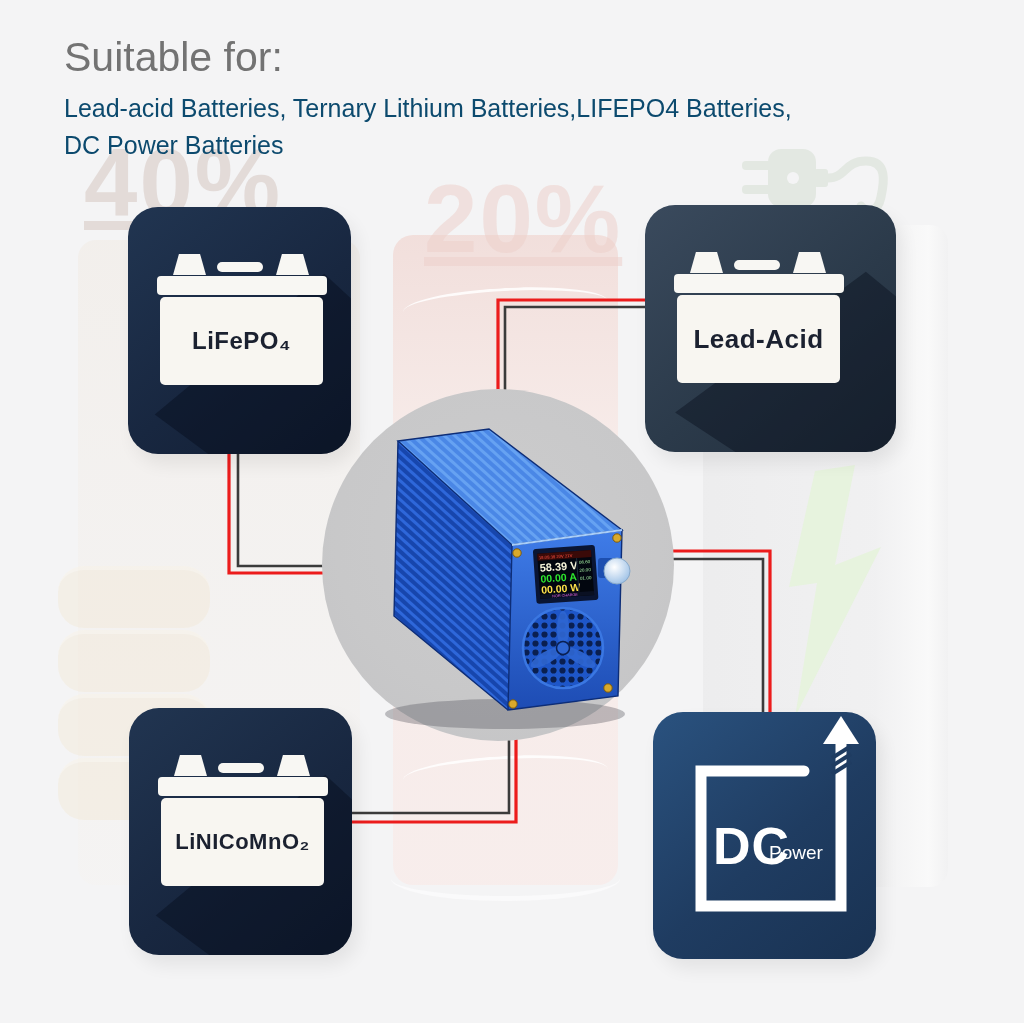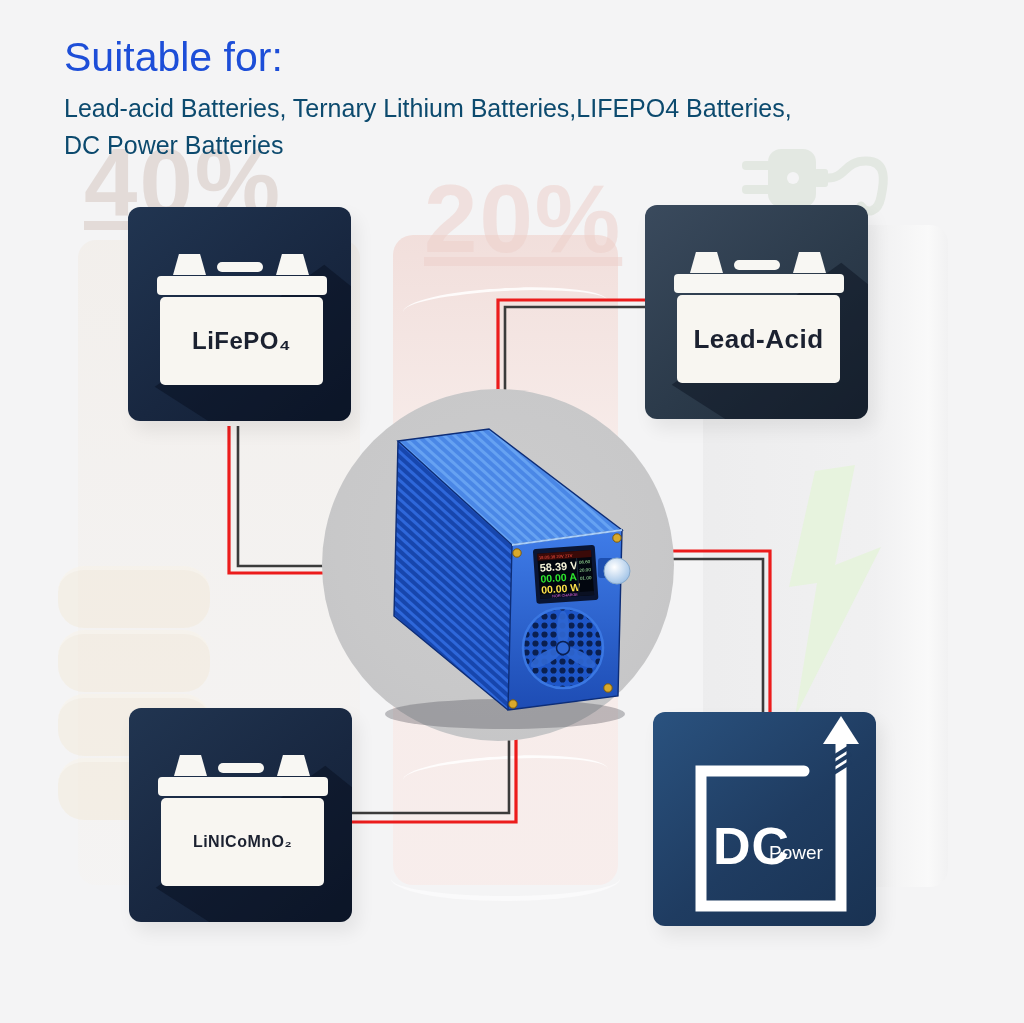--- a/index.html
+++ b/index.html
@@ -21,43 +21,43 @@
   .pct40{left:84px;top:128px;color:rgba(206,188,181,.45);}
   .pct20{left:424px;top:128px;color:rgba(236,208,203,.55);margin-top:36px;}
   .coin{left:0;width:152px;height:58px;border-radius:26px;background:#f2e9d7;border-top:4px solid #f9f3e6;}
   .coins{left:58px;top:566px;width:160px;height:262px;opacity:.45;}
 
   
   .circle{left:322px;top:389px;width:352px;height:352px;border-radius:50%;
     background:radial-gradient(circle at 50% 42%,#cccccd 0%,#c8c8c9 60%,#c3c3c5 100%);}
 
   
-  .tile{width:223px;height:214px;border-radius:12px;overflow:hidden;box-shadow:6px 10px 18px rgba(0,0,0,.07);}
+  .tile{width:223px;height:247px;border-radius:30px;overflow:hidden;box-shadow:6px 10px 18px rgba(0,0,0,.07);}
   .tile-navy{background:linear-gradient(140deg,#213551 0%,#182740 55%,#121e33 100%);}
-  .tile-slate{background:linear-gradient(140deg,#3a4a5d 0%,#2b3a4a 55%,#222e3c 100%);}
+  .tile-slate{background:linear-gradient(140deg,#3a4a5d 0%,#2b3a4a 55%,#222e3c 100%);padding-left:28px;}
   .tile-dc{background:linear-gradient(140deg,#2a527f 0%,#1f3c61 55%,#193252 100%);text-align:center;}
   #tile-lifepo4{left:128px;top:207px;}
   #tile-leadacid{left:645px;top:205px;}
   #tile-nmc{left:129px;top:708px;}
   #tile-dc{left:653px;top:712px;}
   .cast{position:absolute;inset:0;background:rgba(3,8,20,.38);
     clip-path:polygon(88% 27%,100% 37%,100% 100%,36% 100%,12% 84%);}
   .term{position:absolute;top:47px;width:33px;height:21px;background:#f8f7f3;
     clip-path:polygon(18% 0,82% 0,100% 100%,0 100%);}
   .term-left{left:45px;} .term-right{left:148px;}
   .bat-bar{position:absolute;left:89px;top:55px;width:46px;height:10px;background:#f8f7f3;border-radius:5px;}
   .bat-lid{position:absolute;left:29px;top:69px;width:170px;height:19px;background:#f8f7f3;border-radius:4px;}
   .bat-body{position:absolute;left:32px;top:90px;width:163px;height:88px;background:#f8f6f1;
     border-radius:5px;display:flex;align-items:center;justify-content:center;}
   .bat-label{font-weight:bold;font-size:24px;color:#1b2130;letter-spacing:.5px;}
-  .bat-label.small{font-size:16px;}
+  .bat-label.small{font-size:22px;}
   .bat-label.big{font-size:26px;}
 
   
-  .title{left:64px;top:34px;font-size:41px;color:#1d4ed8;}
+  .title{left:64px;top:34px;font-size:41px;color:#737373;}
   .subtitle{left:64px;top:90px;font-size:25px;color:#0c4a6e;line-height:37px;}
 
   svg text{font-family:"Liberation Sans","DejaVu Sans",sans-serif;}
 </style>
 </head>
 <body>
 
 <div class="stage">
 
   <div class="abs cyl-left"></div>

